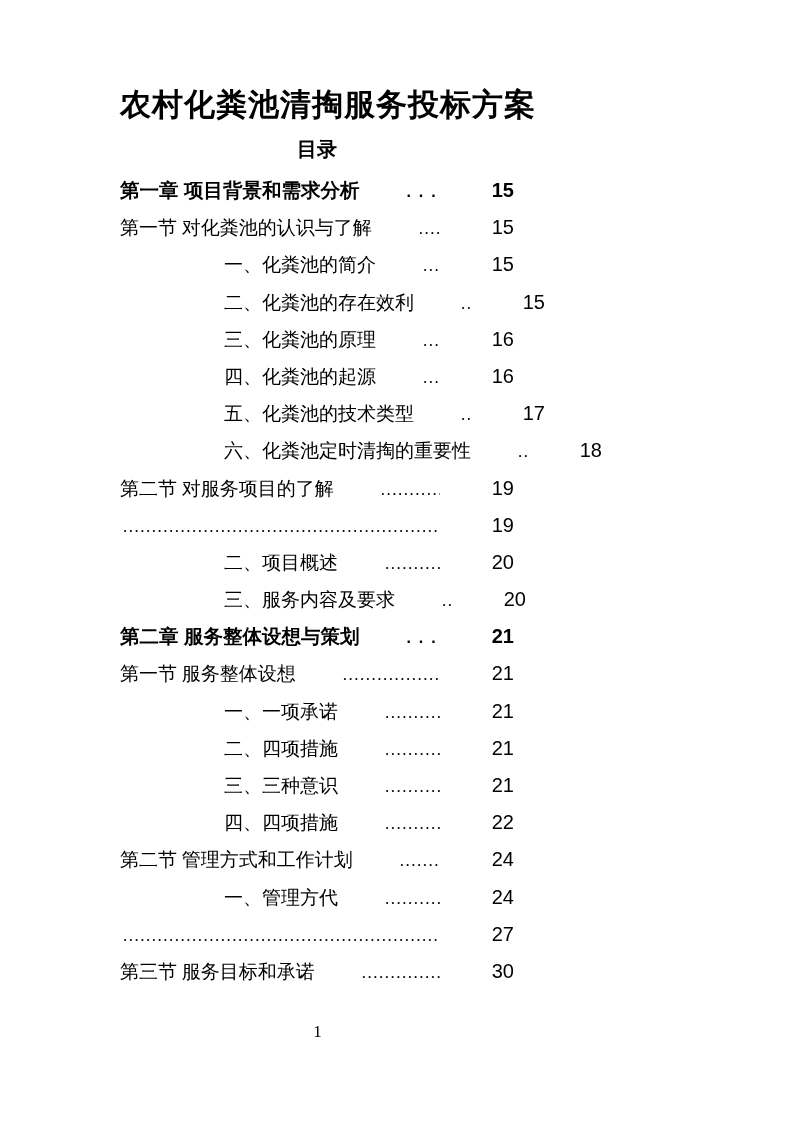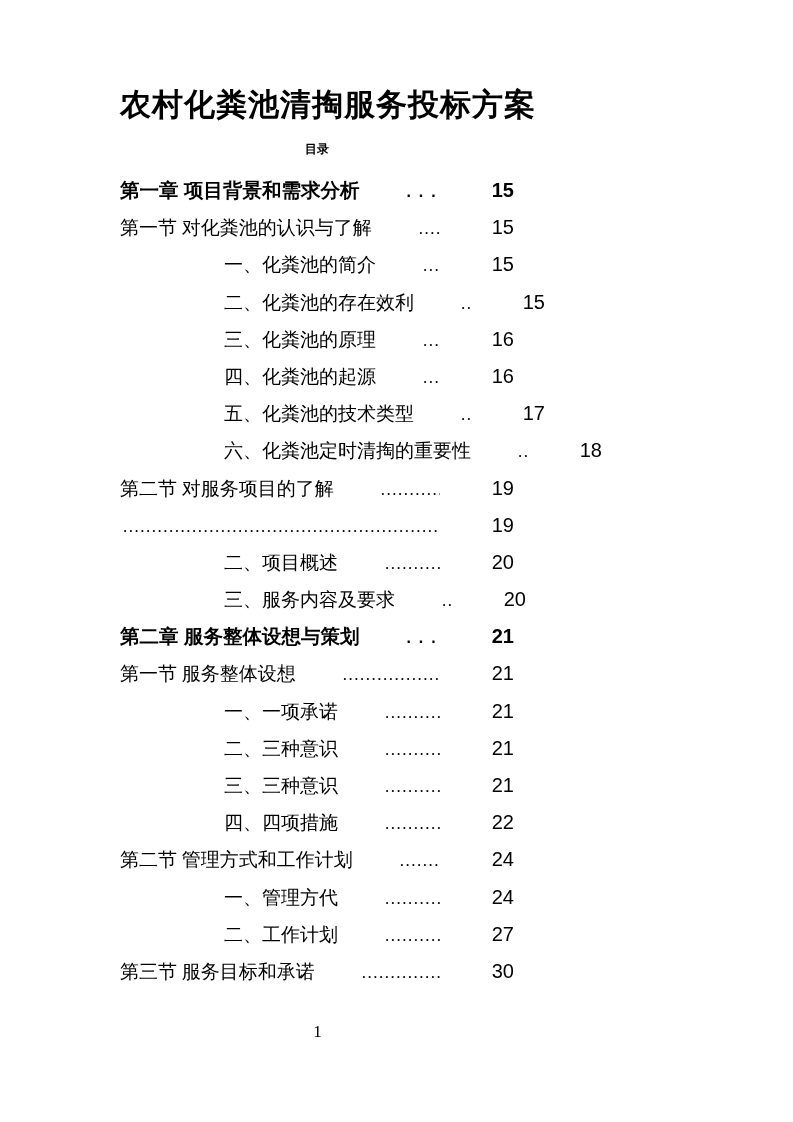--- a/index.html
+++ b/index.html
@@ -24,21 +24,21 @@
     font-size: 31px;
     line-height: 42px;
     font-weight: bold;
     font-family: "Liberation Sans", sans-serif;
     letter-spacing: 1px;
     white-space: nowrap;
   }
   .toc-heading {
     margin: 10px 0 0 0;
     text-align: center;
-    font-size: 12px;
+    font-size: 20px;
     line-height: 26px;
     font-weight: bold;
     font-family: "Liberation Sans", sans-serif;
   }
   .toc {
     margin-top: 10px;
   }
   .toc-row {
     display: flex;
     align-items: baseline;
@@ -180,21 +180,21 @@
         <span class="toc-text">第一节 服务整体设想</span>
         <span class="leader"></span>
         <span class="toc-page">21</span>
       </div>
       <div class="toc-row level-3">
         <span class="toc-text">一、一项承诺</span>
         <span class="leader"></span>
         <span class="toc-page">21</span>
       </div>
       <div class="toc-row level-3">
-        <span class="toc-text">二、三种意识</span>
+        <span class="toc-text">二、四项措施</span>
         <span class="leader"></span>
         <span class="toc-page">21</span>
       </div>
       <div class="toc-row level-3">
         <span class="toc-text">三、三种意识</span>
         <span class="leader"></span>
         <span class="toc-page">21</span>
       </div>
       <div class="toc-row level-3">
         <span class="toc-text">四、四项措施</span>
@@ -205,21 +205,20 @@
         <span class="toc-text">第二节 管理方式和工作计划</span>
         <span class="leader"></span>
         <span class="toc-page">24</span>
       </div>
       <div class="toc-row level-3">
         <span class="toc-text">一、管理方代</span>
         <span class="leader"></span>
         <span class="toc-page">24</span>
       </div>
       <div class="toc-row level-3">
-        <span class="toc-text">二、工作计划</span>
         <span class="leader"></span>
         <span class="toc-page">27</span>
       </div>
       <div class="toc-row level-2">
         <span class="toc-text">第三节 服务目标和承诺</span>
         <span class="leader"></span>
         <span class="toc-page">30</span>
       </div>
     </div>
 

